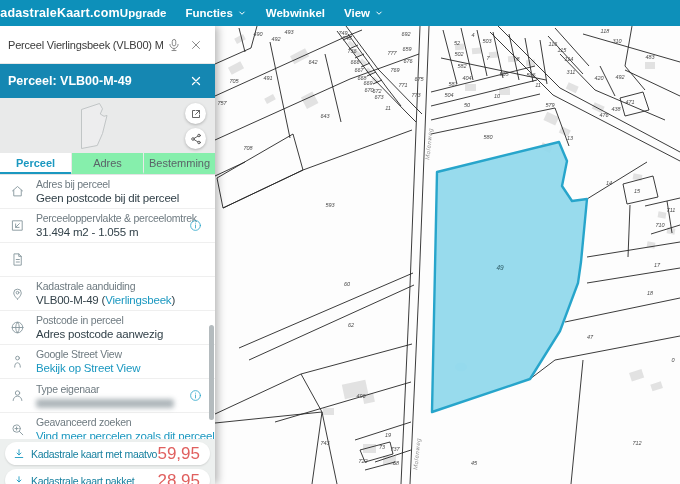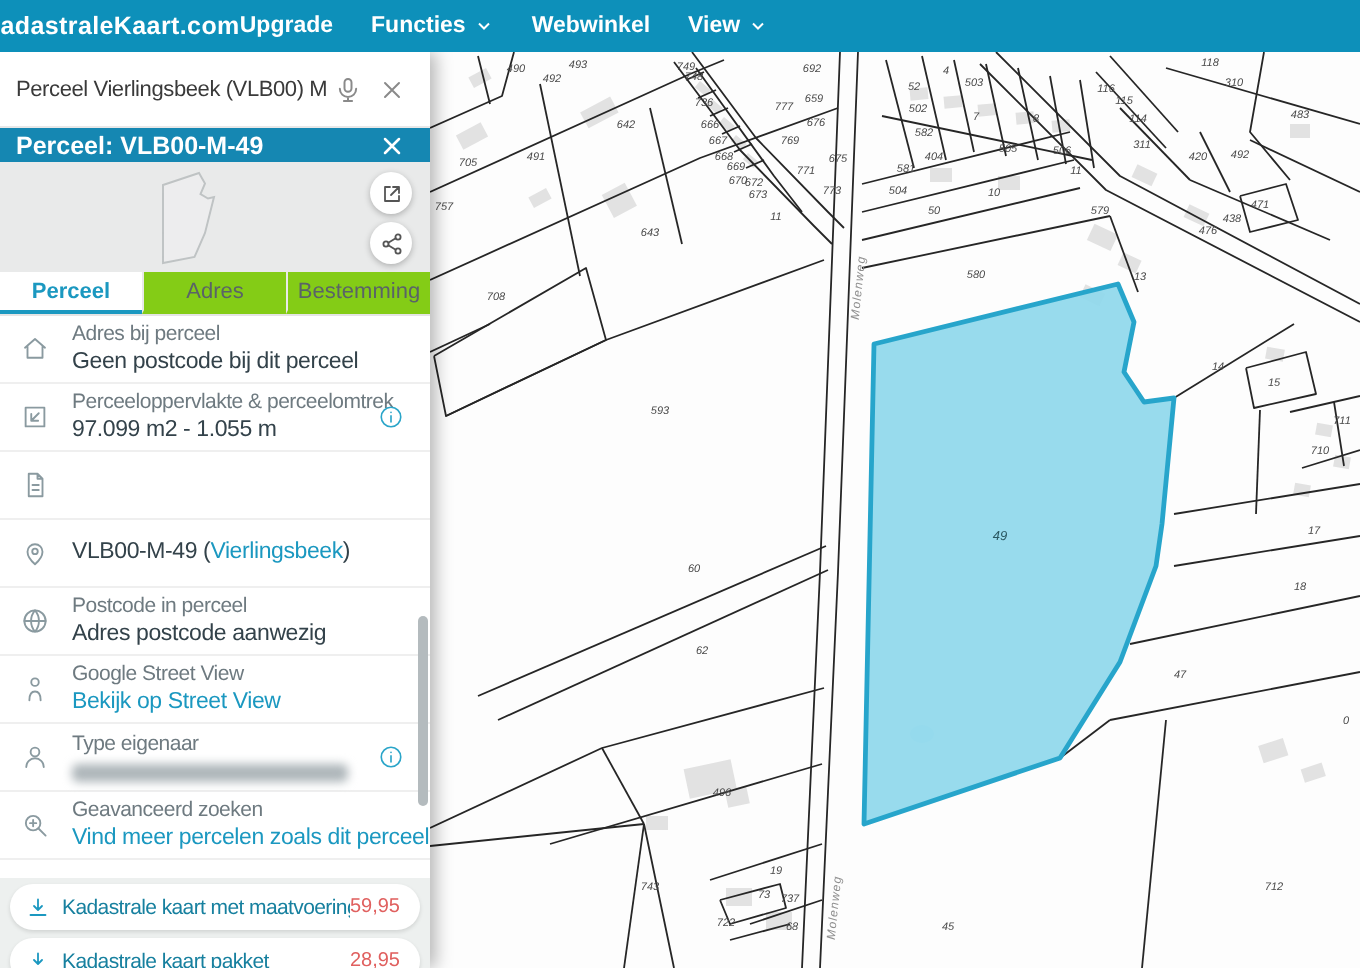--- a/index.html
+++ b/index.html
@@ -17,33 +17,33 @@
 
   
   .sidebar { position:absolute; left:0; top:26px; width:215px; height:458px; background:#fff;
              box-shadow:3px 0 8px rgba(0,0,0,.28); z-index:20; display:flex; flex-direction:column; }
   .searchbar { height:38px; background:#fff; display:flex; align-items:center; padding:0 8px;
                border-bottom:1px solid #e8e8e8; flex:none; }
   .search-text { flex:1; font-size:11px; letter-spacing:-.2px; color:#3a3a3a; white-space:nowrap; overflow:hidden; }
   .icon-btn { width:22px; height:22px; display:flex; align-items:center; justify-content:center; cursor:pointer; flex:none; }
   .icon-btn svg { width:14px; height:14px; stroke:#8a8a8a; stroke-width:1.7; fill:none; stroke-linecap:round; stroke-linejoin:round; }
 
-  .panel-header { height:17px; background:#1587b2; display:flex; align-items:center; padding:0 8px; flex:none;gap:22px; }
+  .panel-header { height:34px; background:#1587b2; display:flex; align-items:center; padding:0 8px; flex:none;gap:22px; }
   .panel-title { color:#fff; font-size:12.5px; font-weight:bold; flex:1; }
   .panel-close svg { stroke:#fff; stroke-width:2.2; }
 
   .preview { height:55px; background:#e9eaea; position:relative; flex:none; }
   .preview-shape { position:absolute; left:72px; top:4px; }
   .round-btn { position:absolute; right:9px; width:21px; height:21px; border-radius:50%; background:#fff;
                box-shadow:0 1px 3px rgba(0,0,0,.25); display:flex; align-items:center; justify-content:center; cursor:pointer; }
   .round-btn svg { width:12px; height:12px; stroke:#555; stroke-width:1.8; fill:none; stroke-linecap:round; stroke-linejoin:round; }
   .rb1 { top:5px; } .rb2 { top:30px; }
 
   .tabs { height:22px; display:flex; flex:none; border-bottom:1px solid #e4e4e4; }
-  .tab { flex:1; font-size:11px; color:#5a6368; background:#84cc16; display:flex; align-items:center; justify-content:center;
+  .tab { flex:1; font-size:11px; color:#5a6368; background:#86efac; display:flex; align-items:center; justify-content:center;
          cursor:pointer; border-left:1px solid #e9e9e9; border-bottom:2px solid transparent; }
   .tab:first-child { border-left:none; }
   .tab.active { background:#fff; color:#1b98c0; font-weight:bold; border-bottom:2px solid #1b98c0; }
 
   .rows { flex:1; overflow:hidden; position:relative; }
   .row { height:34px; display:flex; align-items:center; padding:0 12px 0 10px; border-bottom:1px solid #efefef; }
   .row-icon { width:26px; flex:none; color:#8a9aa0; display:flex; align-items:center; }
   .row-icon svg { width:15px; height:15px; stroke:currentColor; stroke-width:1.5; fill:none; stroke-linecap:round; stroke-linejoin:round; }
   .row-text { flex:1; min-width:0; }
   .row-label { font-size:10.5px; letter-spacing:-.25px; color:#6e7a80; line-height:13px; white-space:nowrap; }
@@ -54,21 +54,21 @@
   .info-btn svg { width:13px; height:13px; stroke:#2aa5c9; stroke-width:1.5; fill:none; stroke-linecap:round; }
 
   .scroll-track { position:absolute; right:1px; top:150px; width:5px; height:260px; }
   .scroll-thumb { position:absolute; top:0; width:5px; height:95px; border-radius:3px; background:#b4bbbe; cursor:pointer; }
 
   .purchases { flex:none; height:45px; background:#edf0ef; padding:3px 5px; overflow:hidden; }
   .pill { height:23px; background:#fff; border-radius:12px; box-shadow:0 1px 2px rgba(0,0,0,.12);
           display:flex; align-items:center; padding:0 10px 0 8px; margin-bottom:4px; cursor:pointer; }
   .pill svg { width:12px; height:12px; stroke:#1b98c0; stroke-width:1.8; fill:none; stroke-linecap:round; stroke-linejoin:round; flex:none; }
   .pill-label { flex:1; font-size:10.5px; letter-spacing:-.3px; color:#17809f; margin-left:6px; white-space:nowrap; overflow:hidden; }
-  .pill-price { font-size:10px; color:#e0605f; flex:none; }
+  .pill-price { font-size:17px; color:#e0605f; flex:none; }
 
   
   .map { position:absolute; left:215px; top:26px; width:465px; height:458px; background:#fdfdfd; cursor:grab; }
   .map svg { display:block; }
   .pline { stroke:#262626; stroke-width:.9; fill:none; stroke-linejoin:round; }
   .bld { fill:#e2e2e2; }
   .sel-parcel { fill:#8fd8eb; fill-opacity:.92; stroke:#27a5cb; stroke-width:2.4; stroke-linejoin:round; }
   .plbl { font-family:"Liberation Sans",sans-serif; font-style:italic; font-size:5.5px; fill:#4a4a4a; text-anchor:middle; }
   .plbl.sel { font-size:6.5px; fill:#2a5862; }
   .plbl.road { font-size:6px; fill:#8f8f8f; letter-spacing:.6px; }
@@ -169,21 +169,21 @@
 
       <div class="row">
         <span class="row-icon">
           <svg viewBox="0 0 24 24">
               <rect x="4.5" y="4.5" width="15" height="15"></rect>
               <path d="M9 15l6-6M9 9.5V15h5.5"></path>
             </svg>
           </span>
         <span class="row-text">
             <div class="row-label">Perceeloppervlakte &amp; perceelomtrek</div>
-          <div class="row-value">97.099 m2 - 1.055 m</div>
+          <div class="row-value">31.494 m2 - 1.055 m</div>
           </span>
         <span class="info-btn">
           <svg viewBox="0 0 24 24">
               <circle cx="12" cy="12" r="9"></circle>
               <path d="M12 11v5.5M12 7.6v.2"></path>
             </svg>
           </span>
       </div>
 
       <div class="row">
@@ -195,20 +195,21 @@
       </div>
 
       <div class="row">
         <span class="row-icon">
           <svg viewBox="0 0 24 24">
               <path d="M12 21s-6-5.2-6-10a6 6 0 1 1 12 0c0 4.8-6 10-6 10z"></path>
               <circle cx="12" cy="10.7" r="2.2"></circle>
             </svg>
           </span>
         <span class="row-text">
+            <div class="row-label">Kadastrale aanduiding</div>
           <div class="row-value"><span>VLB00-M-49 (</span><span class="link">Vierlingsbeek</span><span>)</span></div>
           </span>
       </div>
 
       <div class="row">
         <span class="row-icon">
           <svg viewBox="0 0 24 24">
               <circle cx="12" cy="12" r="8.5"></circle>
               <path d="M3.5 12h17M12 3.5a13 13 0 0 1 0 17M12 3.5a13 13 0 0 0 0 17"></path>
             </svg>

